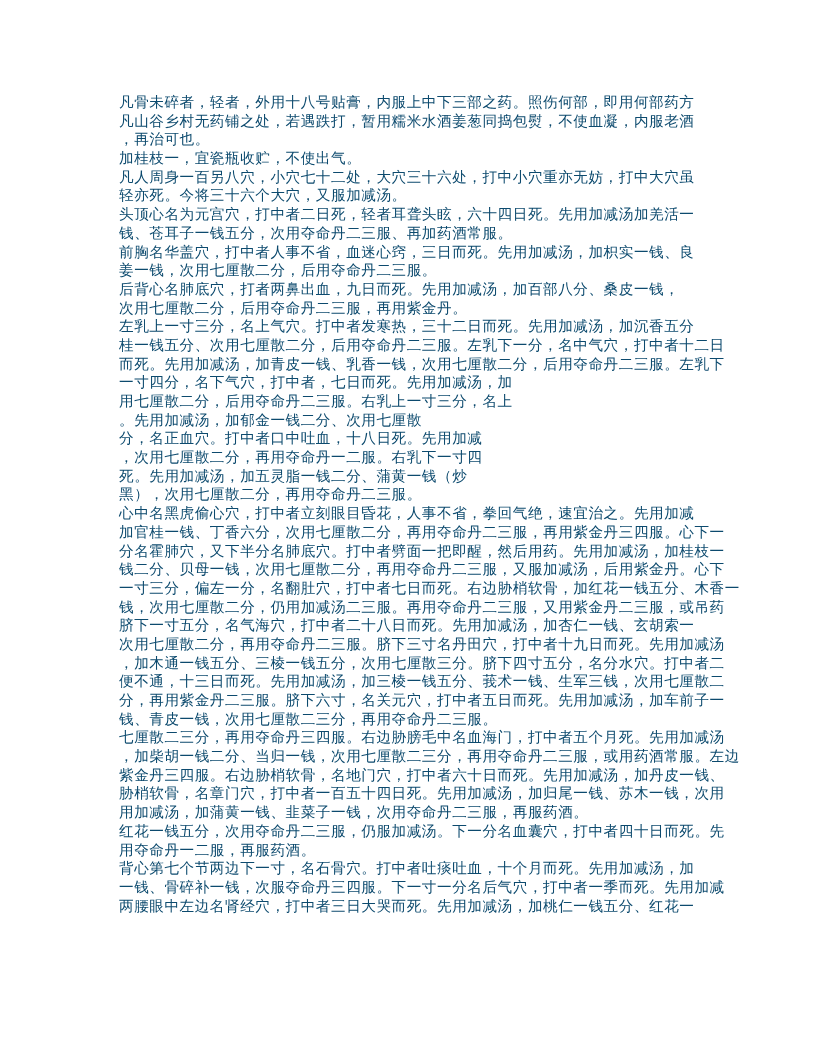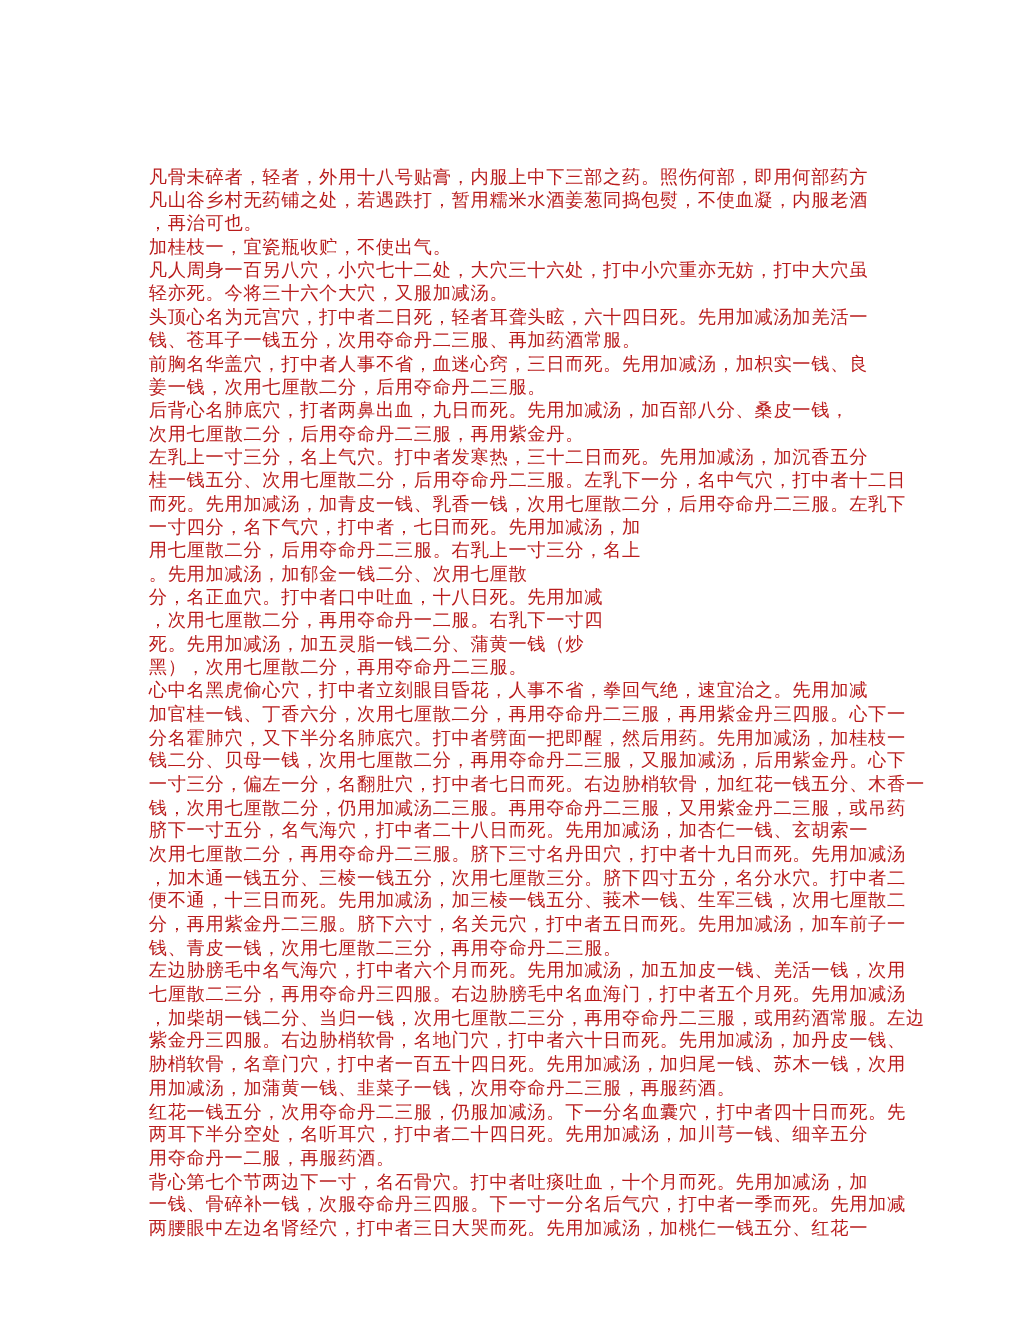--- a/index.html
+++ b/index.html
@@ -13,25 +13,24 @@
     height: 1056px;
     background: #ffffff;
     overflow: hidden;
     font-family: "DejaVu Sans", sans-serif;
   }
   .textblock {
     position: absolute;
     left: 119px;
     top: 93px;
     width: 590px;
-    color: #b91c1c;
+    color: #0c4a6e;
     font-size: 14.6px;
     line-height: 18.7px;
     letter-spacing: 0.55px;
-    margin-top: 40px;
   }
   .line {
     white-space: pre;
     height: 18.7px;
     overflow: visible;
   }
 </style>
 </head>
 <body>
 
@@ -64,26 +63,24 @@
       <div class="line">分名霍肺穴，又下半分名肺底穴。打中者劈面一把即醒，然后用药。先用加减汤，加桂枝一</div>
       <div class="line">钱二分、贝母一钱，次用七厘散二分，再用夺命丹二三服，又服加减汤，后用紫金丹。心下</div>
       <div class="line">一寸三分，偏左一分，名翻肚穴，打中者七日而死。右边胁梢软骨，加红花一钱五分、木香一</div>
       <div class="line">钱，次用七厘散二分，仍用加减汤二三服。再用夺命丹二三服，又用紫金丹二三服，或吊药</div>
       <div class="line">脐下一寸五分，名气海穴，打中者二十八日而死。先用加减汤，加杏仁一钱、玄胡索一</div>
       <div class="line">次用七厘散二分，再用夺命丹二三服。脐下三寸名丹田穴，打中者十九日而死。先用加减汤</div>
       <div class="line">，加木通一钱五分、三棱一钱五分，次用七厘散三分。脐下四寸五分，名分水穴。打中者二</div>
       <div class="line">便不通，十三日而死。先用加减汤，加三棱一钱五分、莪术一钱、生军三钱，次用七厘散二</div>
       <div class="line">分，再用紫金丹二三服。脐下六寸，名关元穴，打中者五日而死。先用加减汤，加车前子一</div>
       <div class="line">钱、青皮一钱，次用七厘散二三分，再用夺命丹二三服。</div>
-      <div class="line">左边胁膀毛中名气海穴，打中者六个月而死。先用加减汤，加五加皮一钱、羌活一钱，次用</div>
       <div class="line">七厘散二三分，再用夺命丹三四服。右边胁膀毛中名血海门，打中者五个月死。先用加减汤</div>
       <div class="line">，加柴胡一钱二分、当归一钱，次用七厘散二三分，再用夺命丹二三服，或用药酒常服。左边</div>
       <div class="line">紫金丹三四服。右边胁梢软骨，名地门穴，打中者六十日而死。先用加减汤，加丹皮一钱、</div>
       <div class="line">胁梢软骨，名章门穴，打中者一百五十四日死。先用加减汤，加归尾一钱、苏木一钱，次用</div>
       <div class="line">用加减汤，加蒲黄一钱、韭菜子一钱，次用夺命丹二三服，再服药酒。</div>
       <div class="line">红花一钱五分，次用夺命丹二三服，仍服加减汤。下一分名血囊穴，打中者四十日而死。先</div>
-      <div class="line">两耳下半分空处，名听耳穴，打中者二十四日死。先用加减汤，加川芎一钱、细辛五分</div>
       <div class="line">用夺命丹一二服，再服药酒。</div>
       <div class="line">背心第七个节两边下一寸，名石骨穴。打中者吐痰吐血，十个月而死。先用加减汤，加</div>
       <div class="line">一钱、骨碎补一钱，次服夺命丹三四服。下一寸一分名后气穴，打中者一季而死。先用加减</div>
       <div class="line">两腰眼中左边名肾经穴，打中者三日大哭而死。先用加减汤，加桃仁一钱五分、红花一</div>
     </div>
 </div>
 
 </body></html>

